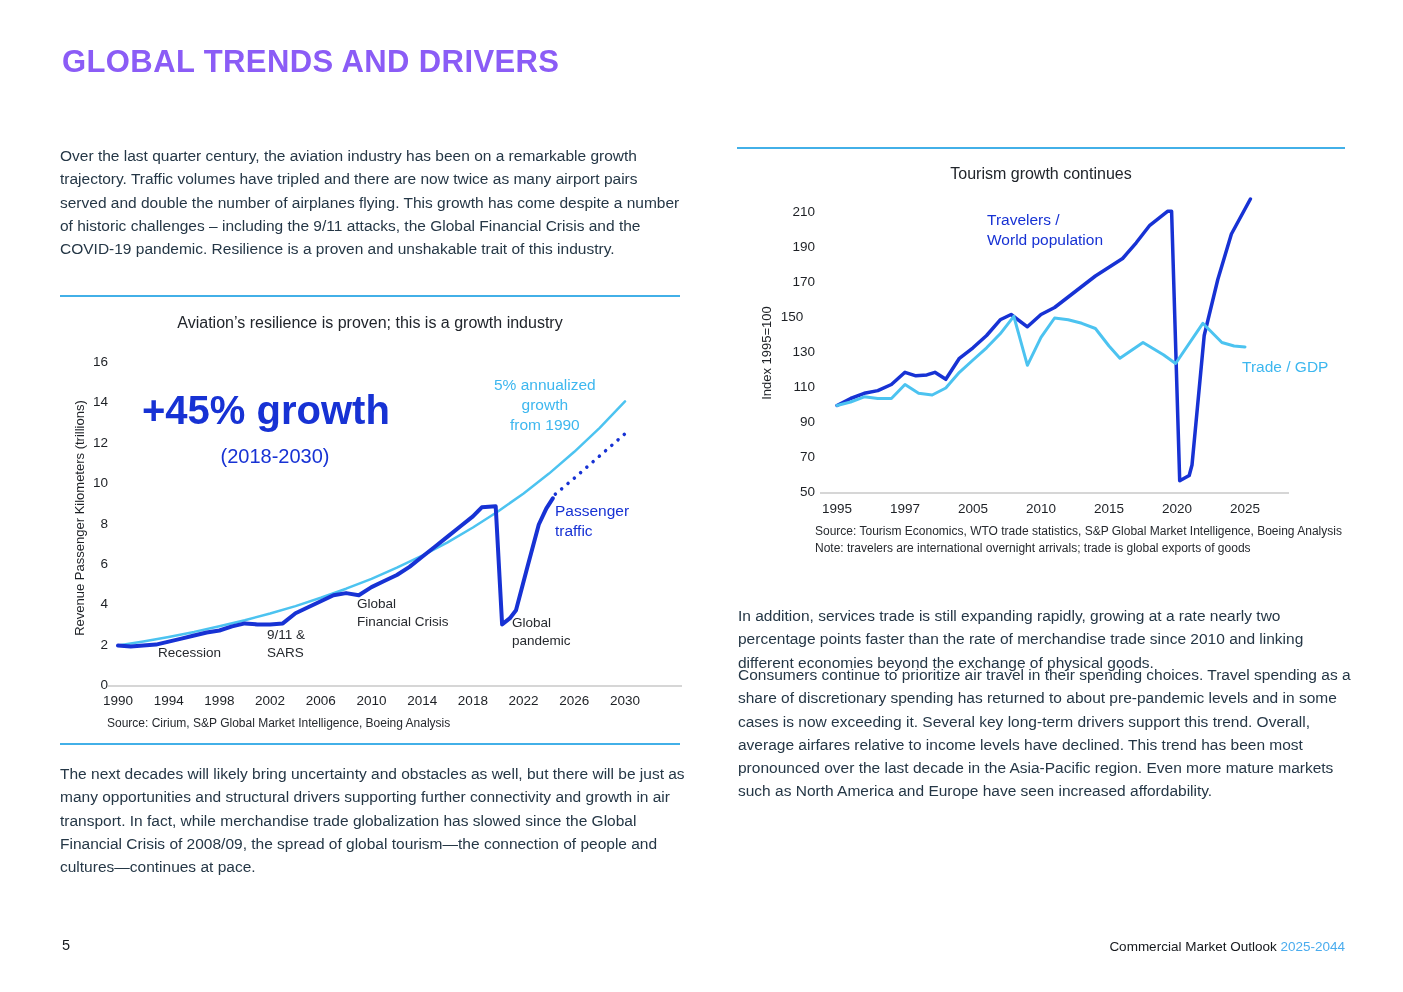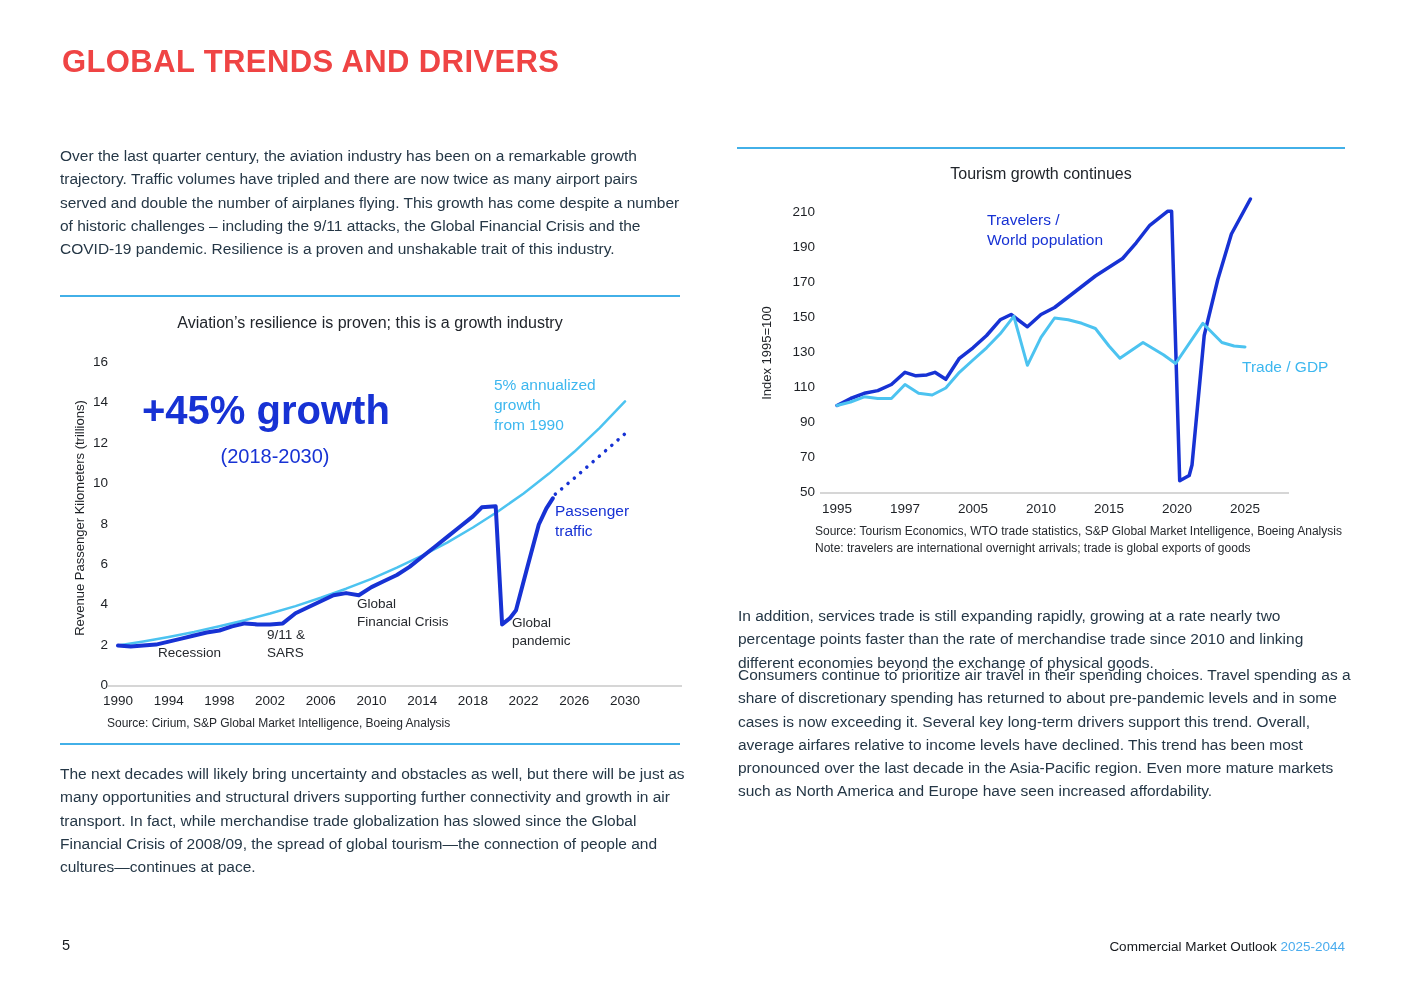--- a/index.html
+++ b/index.html
@@ -1,19 +1,19 @@
 <!DOCTYPE html>
 <html><head>
 <meta charset="utf-8">
 <style>
   html,body { margin:0; padding:0; background:#ffffff; }
   .page { position:relative; width:1403px; height:992px; background:#ffffff; overflow:hidden;
           font-family:"Liberation Sans", sans-serif; color:#253746; }
   .h1 { position:absolute; left:62px; top:44px; font-size:31px; font-weight:bold;
-        color:#ef4444; letter-spacing:0.4px; }
+        color:#8b5cf6; letter-spacing:0.4px; }
   .body-text { position:absolute; font-size:15.5px; line-height:23.3px; color:#253746; }
   .rule { position:absolute; height:2px; background:#42b0e8; }
   .chart-title { position:absolute; font-size:16px; color:#21252b; text-align:center; }
   .chart { position:absolute; }
   .chart svg { position:absolute; left:0; top:0; overflow:visible; }
   .tick { position:absolute; font-size:13.5px; color:#1d2025; }
   .tick.yt { text-align:right; }
   .tick.xt { text-align:center; }
   .ylab-rot { position:absolute; transform:rotate(-90deg); transform-origin:0 0;
               text-align:center; font-size:13px; color:#1d2025; white-space:nowrap; }
@@ -43,21 +43,21 @@
   <div class="chart" id="chart1" style="left:60px;top:350px;width:640px;height:400px;">
     <svg width="640" height="400">
         <line x1="48" y1="336" x2="622" y2="336" stroke="#c9c9c9" stroke-width="1.5"></line>
         <polyline points="58.0,295.6 83.3,291.4 108.7,286.9 134.1,281.9 159.4,276.2 184.8,270.2 210.1,263.5 235.5,256.1 260.8,247.8 286.1,238.7 311.5,228.8 336.9,217.7 362.2,205.6 387.6,192.3 412.9,177.5 438.3,161.2 463.6,143.4 489.0,123.6 514.3,101.8 539.7,77.8 565.0,51.4" fill="none" stroke="#4cc3f0" stroke-width="2.5" stroke-linecap="round" stroke-linejoin="round"></polyline>
         <polyline points="58.0,295.6 70.7,296.6 83.3,295.6 96.0,294.6 108.7,291.6 121.4,288.6 134.1,285.5 146.7,282.5 159.4,280.5 172.1,276.4 184.8,273.4 197.4,274.4 210.1,274.4 222.8,273.4 235.5,263.3 248.1,257.3 260.8,251.2 273.5,245.2 286.1,243.1 298.8,245.2 311.5,237.1 324.2,231.0 336.9,225.0 349.5,216.9 362.2,206.8 374.9,196.7 387.6,186.6 400.2,176.5 412.9,166.4 421.8,157.3 435.7,156.3 442.1,274.4 449.7,268.4 456.0,260.3 467.4,216.9 478.8,174.5 486.4,158.3 492.8,148.3" fill="none" stroke="#1732d4" stroke-width="4" stroke-linecap="round" stroke-linejoin="round"></polyline>
         <polyline points="495.3,144.2 514.3,128.1 539.7,105.9 565.0,83.7" fill="none" stroke="#1732d4" stroke-width="3.5" stroke-linecap="round" stroke-linejoin="round" stroke-dasharray="0.1 8.2"></polyline>
       </svg>
     <div class="ylab-rot" style="left:12px;top:336px;width:336px;">Revenue Passenger Kilometers (trillions)</div>
     <div class="big-label" style="left:82px;top:38px;">+45% growth</div>
     <div class="sub-label" style="left:120px;top:95px;width:190px;">(2018-2030)</div>
-    <div class="lblue-label pre" style="left:434px;top:25px;">5% annualized
+    <div class="lblue-label pre" style="left:434px;top:25px;text-align:center;">5% annualized
 growth
 from 1990</div>
     <div class="blue-label pre" style="left:495px;top:151px;">Passenger
 traffic</div>
     <div class="ann" style="left:98px;top:294px;">Recession</div>
     <div class="ann pre" style="left:207px;top:276px;">9/11 &amp;
 SARS</div>
     <div class="ann pre" style="left:297px;top:245px;">Global
 Financial Crisis</div>
     <div class="ann pre" style="left:452px;top:264px;">Global
@@ -101,21 +101,21 @@
     <div class="blue-label pre" style="left:250px;top:20px;">Travelers /
 World population</div>
     <div class="lblue-label" style="left:505px;top:167px;">Trade / GDP</div>
     <div class="source" style="left:78px;top:334px;">Source: Tourism Economics, WTO trade statistics, S&amp;P Global Market Intelligence, Boeing Analysis</div>
     <div class="source" style="left:78px;top:351px;">Note: travelers are international overnight arrivals; trade is global exports of goods</div>
   <span class="tick yt" style="left: 32px; width: 46px; top: 294px;">50</span>
       <span class="tick yt" style="left: 32px; width: 46px; top: 259px;">70</span>
       <span class="tick yt" style="left: 32px; width: 46px; top: 224px;">90</span>
       <span class="tick yt" style="left: 32px; width: 46px; top: 189px;">110</span>
       <span class="tick yt" style="left: 32px; width: 46px; top: 154px;">130</span>
-      <span class="tick yt" style="left: 32px; width: 46px; top: 119px;">150</span>
+      <span class="tick yt" style="left: 32px; width: 46px; top: 119px; text-align: center;">150</span>
       <span class="tick yt" style="left: 32px; width: 46px; top: 84px;">170</span>
       <span class="tick yt" style="left: 32px; width: 46px; top: 49px;">190</span>
       <span class="tick yt" style="left: 32px; width: 46px; top: 14px;">210</span>
       <span class="tick xt" style="left: 74px; width: 52px; top: 311px;">1995</span>
       <span class="tick xt" style="left: 142px; width: 52px; top: 311px;">1997</span>
       <span class="tick xt" style="left: 210px; width: 52px; top: 311px;">2005</span>
       <span class="tick xt" style="left: 278px; width: 52px; top: 311px;">2010</span>
       <span class="tick xt" style="left: 346px; width: 52px; top: 311px;">2015</span>
       <span class="tick xt" style="left: 414px; width: 52px; top: 311px;">2020</span>
       <span class="tick xt" style="left: 482px; width: 52px; top: 311px;">2025</span>

